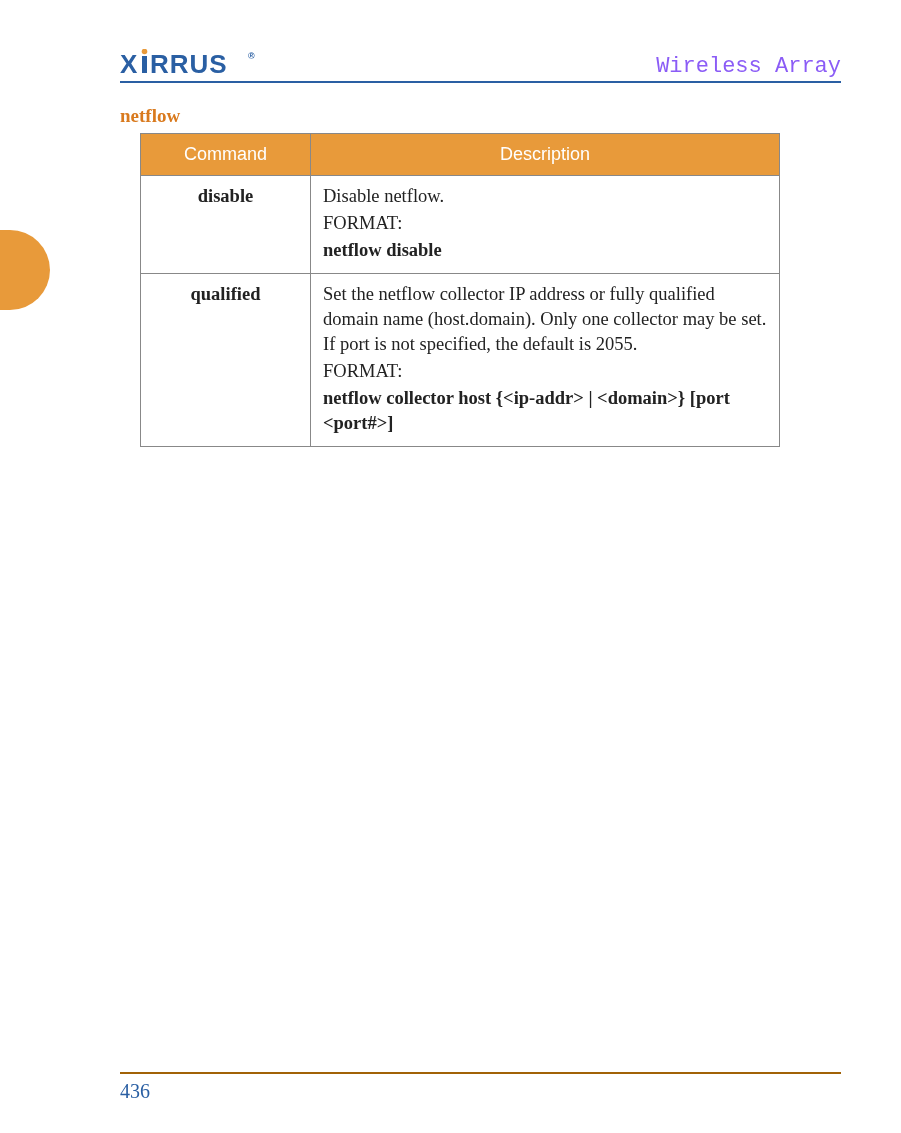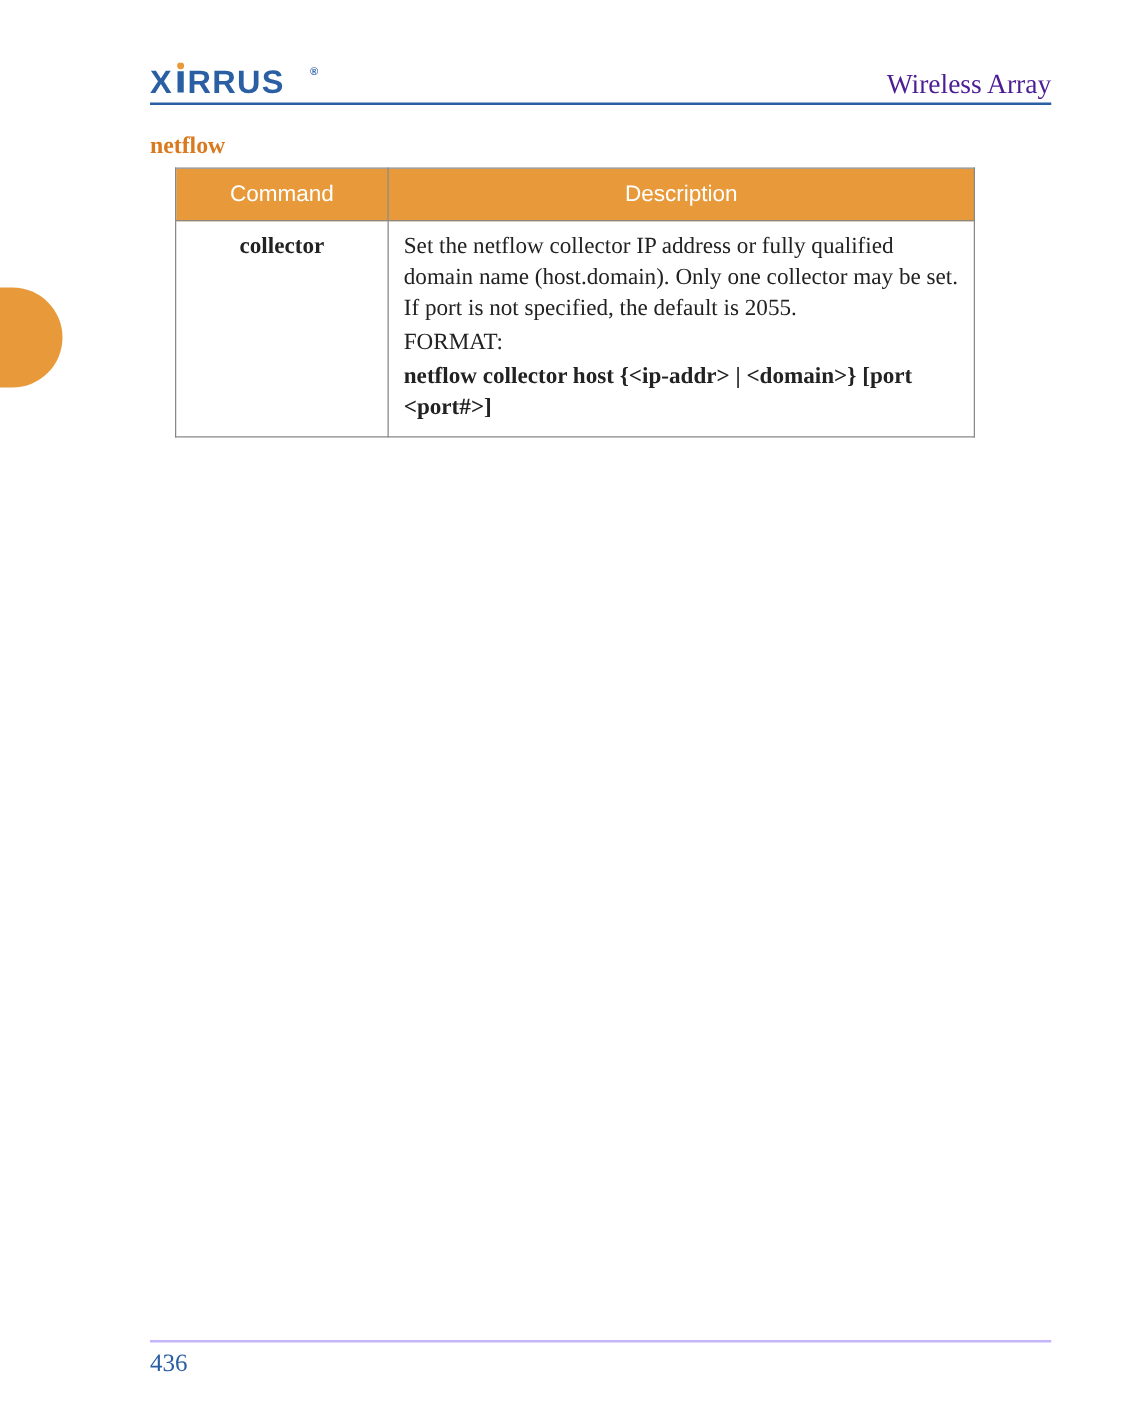--- a/index.html
+++ b/index.html
@@ -29,23 +29,23 @@
       display: flex;
       align-items: center;
       gap: 2px;
       color: #2a5fa3;
       font-weight: 900;
       letter-spacing: 1px;
       font-size: 26px;
       font-family: Arial, Helvetica, sans-serif;
     }
     .header-title {
-      color: #4c1d95;
+      color: #8b5cf6;
       font-size: 22px;
-      font-family: Liberation Serif, serif;
+      font-family: Liberation Mono, monospace;
       margin-top: 34px;
     }
     .content { margin-left: 60px; }
     .section-title {
       color: #d97a1e;
       font-weight: 700;
       font-size: 19px;
       margin-bottom: 6px;
     }
     .intro {
@@ -92,21 +92,21 @@
       font-weight: 700;
     }
     .desc-line { margin-bottom: 2px; }
     .fmt-label { margin-top: 2px; margin-bottom: 2px; }
     .fmt-bold { font-weight: 700; }
     .footer {
       position: absolute;
       bottom: 30px;
       left: 120px;
       right: 60px;
-      border-top: 2px solid #c4b5fd;
+      border-top: 2px solid #a16207;
       padding-top: 6px;
       display: flex;
       justify-content: space-between;
       color: #2a5fa3;
       font-size: 20px;
     }
   </style>
 </head>
 <body>
 
@@ -131,21 +131,29 @@
 
     <table class="cmd">
       <thead>
         <tr>
           <th>Command</th>
           <th>Description</th>
         </tr>
       </thead>
       <tbody>
         <tr>
-          <td class="cmd-name">collector</td>
+          <td class="cmd-name">disable</td>
+          <td>
+            <div class="desc-line">Disable netflow.</div>
+            <div class="fmt-label">FORMAT:</div>
+            <div class="fmt-bold">netflow disable</div>
+          </td>
+        </tr>
+        <tr>
+          <td class="cmd-name">qualified</td>
           <td>
             <div class="desc-line">Set the netflow collector IP address or fully qualified domain name (host.domain). Only one collector may be set. If port is not specified, the default is 2055.</div>
             <div class="fmt-label">FORMAT:</div>
             <div class="fmt-bold">netflow collector host {&lt;ip-addr&gt; | &lt;domain&gt;} [port &lt;port#&gt;]</div>
           </td>
         </tr>
       </tbody>
     </table>
   </div>
 

